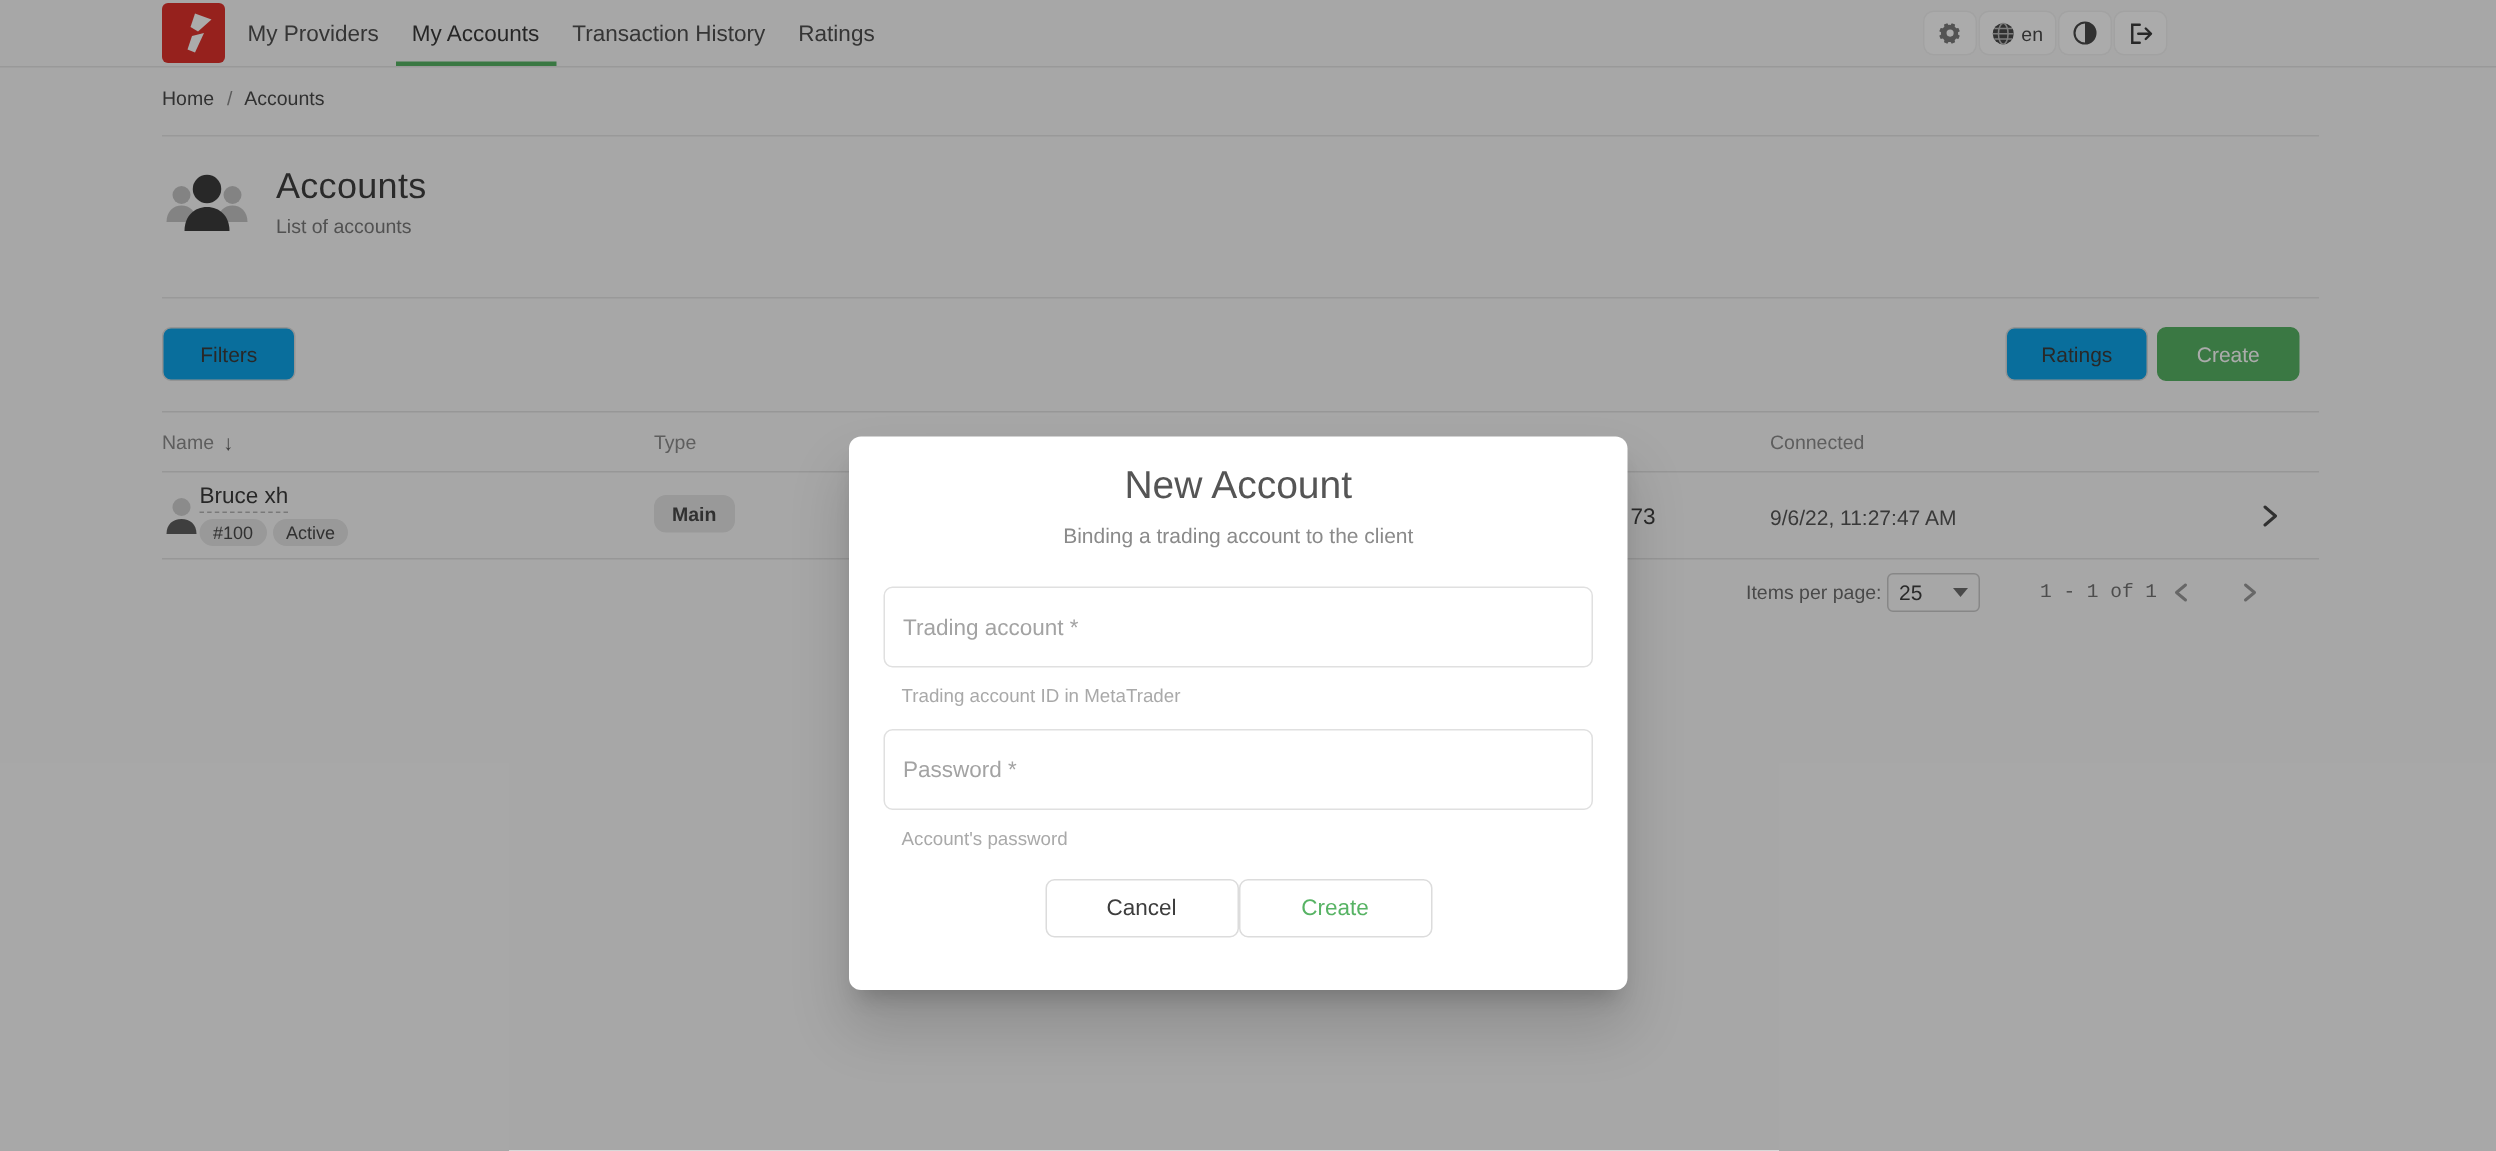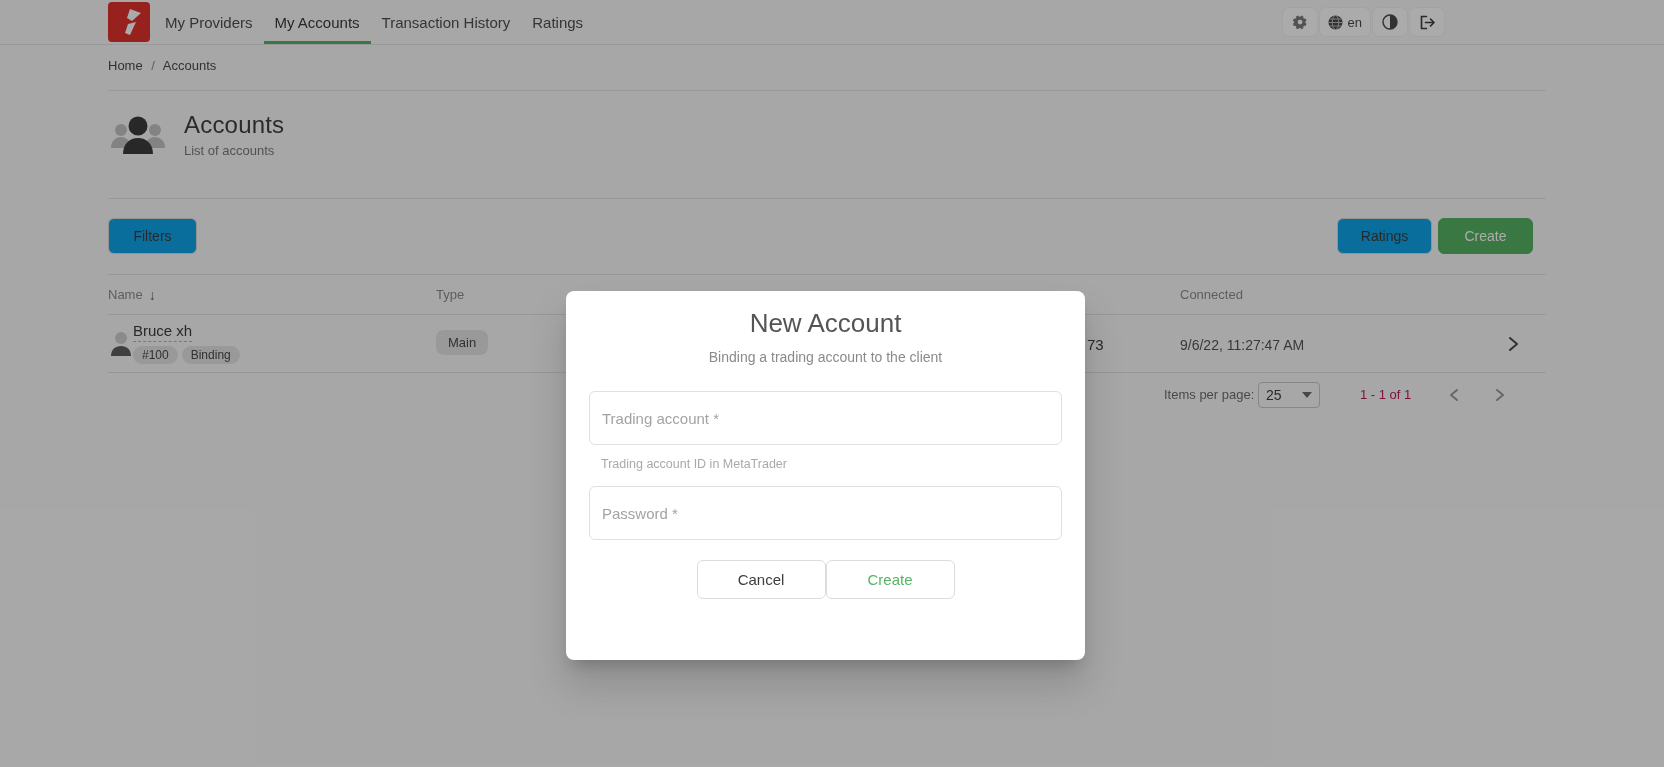--- a/index.html
+++ b/index.html
@@ -44,34 +44,34 @@
   .thead .cell { position:absolute; top:0; height:100%; display:flex; align-items:center; gap:6px; }
   .trow { position:absolute; top:315px; left:108px; right:118px; height:58px; border-bottom:1px solid #e2e2e2; }
   .col-name { left:0; } .col-type { left:328px; } .col-connected { left:1072px; }
   .sort-arrow { font-size:14px; color:#5f5f5f; }
   .row-avatar { position:absolute; left:1px; top:15px; }
   .row-name { position:absolute; left:25px; top:7px; font-size:15px; color:#3b3b3b;
               border-bottom:1px dashed #b5b5b5; padding-bottom:2px; cursor:pointer; }
   .row-badges { position:absolute; left:25px; top:31px; display:flex; gap:4px; }
   .pill { background:#e4e4e4; border-radius:9px; font-size:12px; color:#4a4a4a; padding:2px 9px; white-space:nowrap; }
   .chip-type { position:absolute; left:328px; top:15px; background:#e4e4e4; border-radius:8px;
-               font-size:13px; color:#4a4a4a; padding:5px 12px; }
+               font-size:13px; color:#4a4a4a; padding:5px 12px;font-weight:bold; }
   .row-num { position:absolute; left:979px; top:21px; font-size:15px; color:#3f3f3f; }
   .row-date { position:absolute; left:1072px; top:22px; font-size:14px; color:#555; }
   .row-chevron { position:absolute; right:26px; top:21px; cursor:pointer; }
 
   
   .paginator { position:absolute; top:373px; left:108px; right:118px; height:42px; font-size:13px; color:#6e6e6e; }
   .pg-label { position:absolute; left:1056px; top:14px; }
   .pg-select { position:absolute; left:1150px; top:9px; width:62px; height:26px; border:1px solid #c9c9c9;
                border-radius:4px; background:transparent; display:flex; align-items:center; padding:0 7px;
                font-size:14px; color:#3f3f3f; cursor:pointer; }
   .pg-caret { margin-left:auto; width:0; height:0; border-left:5px solid transparent; border-right:5px solid transparent;
               border-top:6px solid #6e6e6e; }
-  .pg-range { position:absolute; left:1252px; top:14px; color:#be185d; }
+  .pg-range { position:absolute; left:1252px; top:14px; color:#737373;font-family:Liberation Mono, monospace; }
   .pg-nav { position:absolute; top:8px; width:28px; height:28px; display:flex; align-items:center;
             justify-content:center; cursor:pointer; }
   .pg-prev { left:1332px; } .pg-next { left:1378px; }
 
   
   .backdrop { position:absolute; inset:0; background:rgba(0,0,0,0.33); z-index:10; }
   .modal { position:absolute; left:566px; top:291px; width:519px; height:369px; background:#fff;
            border-radius:8px; z-index:11; box-shadow:0 11px 15px -7px rgba(0,0,0,.2), 0 24px 38px 3px rgba(0,0,0,.14);
            padding:0 23px; }
   .modal-title { margin-top:16px; text-align:center; font-size:26px; font-weight:400; color:#555; line-height:32px; }
@@ -180,21 +180,21 @@
   </div>
 
   <div class="trow">
     <svg class="row-avatar" width="24" height="27" viewBox="0 0 24 27">
       <circle cx="12" cy="8" r="6" fill="#cfcfcf"></circle>
       <path d="M2 26c0-6.5 4.3-10 10-10s10 3.5 10 10z" fill="#5f5f5f"></path>
     </svg>
     <span class="row-name">Bruce xh</span>
     <span class="row-badges">
       <span class="pill">#100</span>
-      <span class="pill">Binding</span>
+      <span class="pill">Active</span>
     </span>
     <span class="chip-type">Main</span>
     <span class="row-num">73</span>
     <span class="row-date">9/6/22, 11:27:47 AM</span>
     <svg class="row-chevron" width="14" height="16" viewBox="0 0 14 16">
       <path d="M4 2 L11 8 L4 14" fill="none" stroke="#4a4a4a" stroke-width="2" stroke-linecap="round" stroke-linejoin="round"></path>
     </svg>
   </div>
 
   <div class="paginator">
@@ -216,19 +216,20 @@
     </div>
   </div>
 
   <div class="backdrop"></div>
   <div class="modal">
     <div class="modal-title">New Account</div>
     <div class="modal-subtitle">Binding a trading account to the client</div>
     <input class="field-input" type="text" placeholder="Trading account *" style="">
     <div class="field-hint">Trading account ID in MetaTrader</div>
     <input class="field-input second" type="text" placeholder="Password *" style="">
+    <div class="field-hint">Account's password</div>
     <div class="modal-actions">
       <button class="btn-dialog btn-cancel">Cancel</button>
       <button class="btn-dialog btn-create">Create</button>
     </div>
   </div>
 
 </div>
 
 </body></html>

